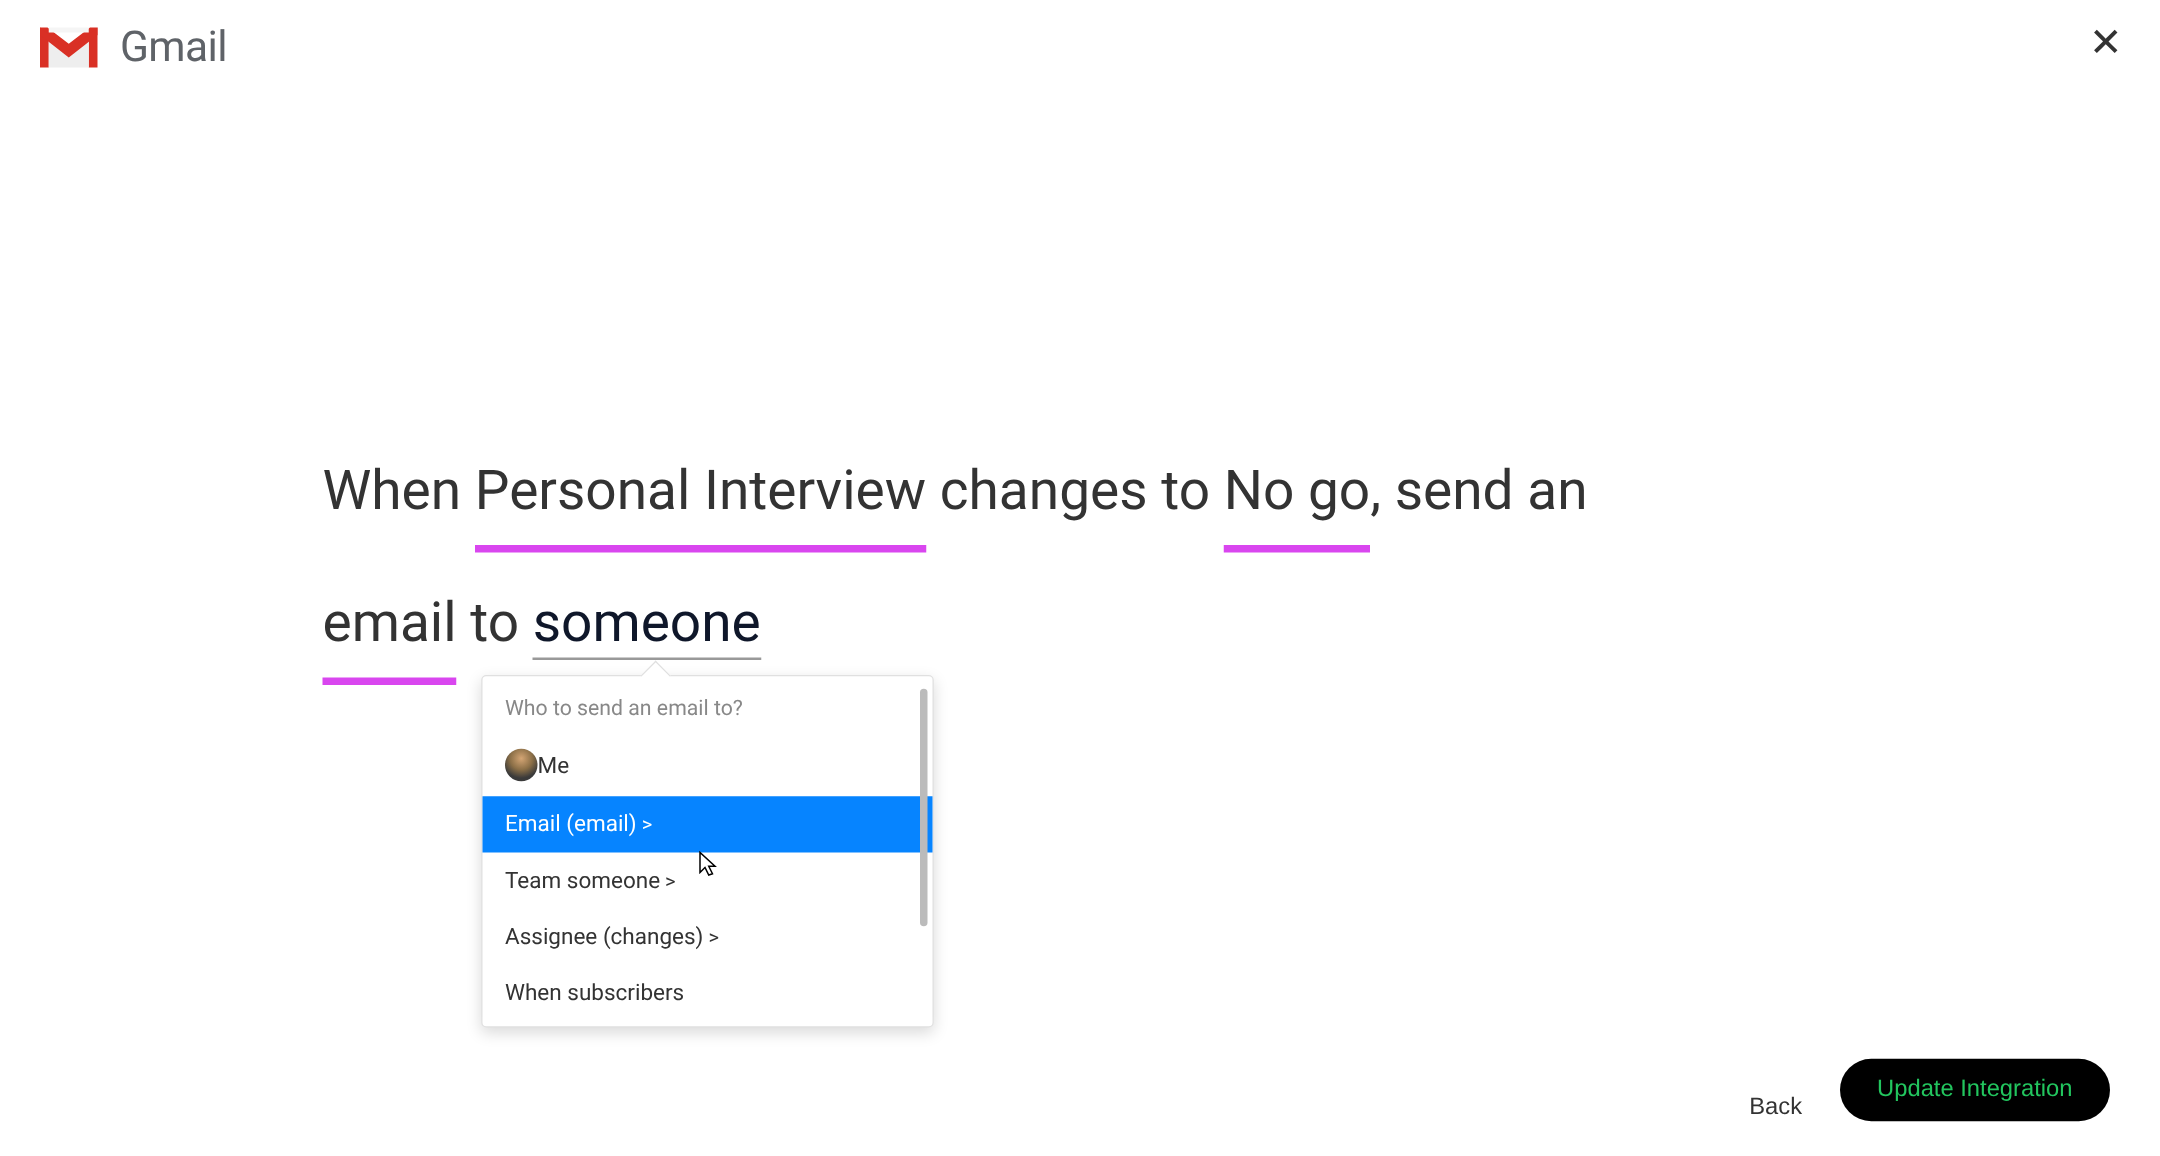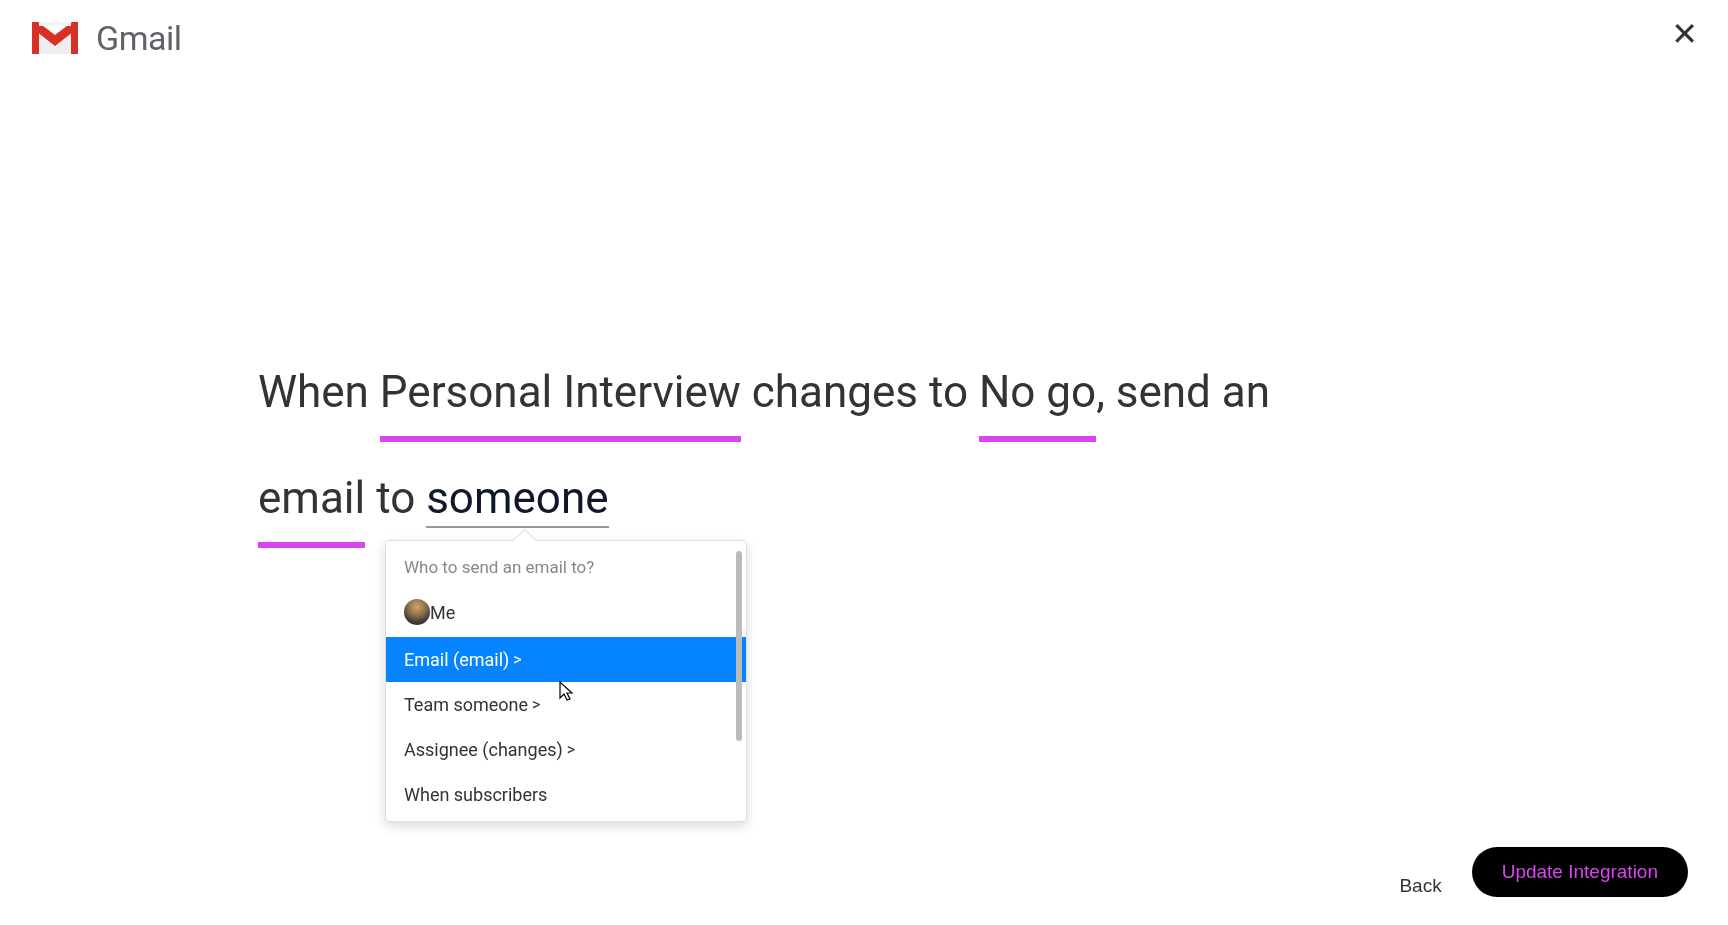--- a/index.html
+++ b/index.html
@@ -144,21 +144,21 @@
     }
     .back-btn {
       font-size: 19px;
       color: #333;
       cursor: pointer;
       background: none;
       border: none;
     }
     .update-btn {
       background: #000;
-      color: #d946ef;
+      color: #22c55e;
       border: none;
       border-radius: 26px;
       padding: 14px 30px;
       font-size: 19px;
       cursor: pointer;
     }
     .cursor-pointer {
       position: absolute;
       left: 554px;
       top: 680px;

